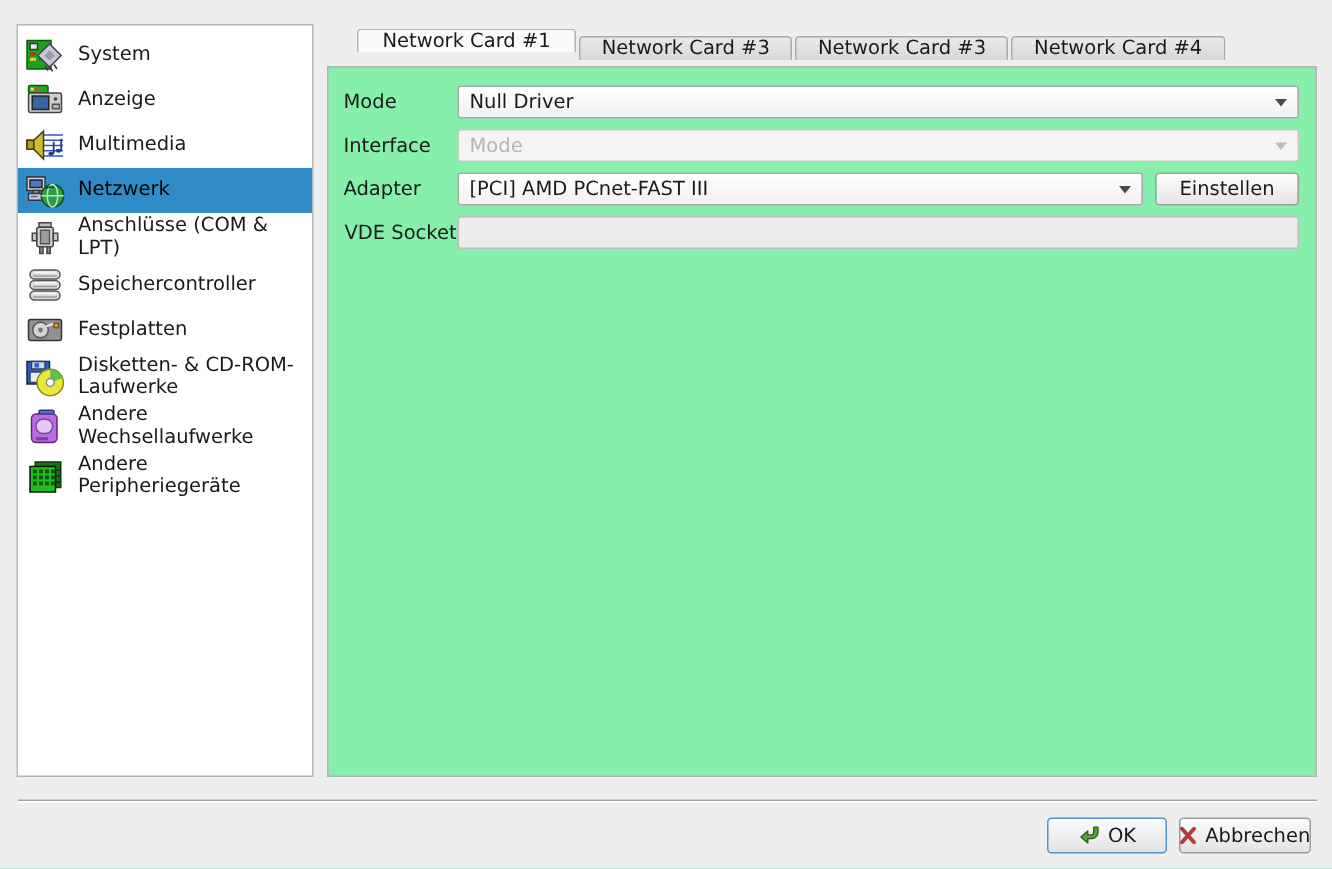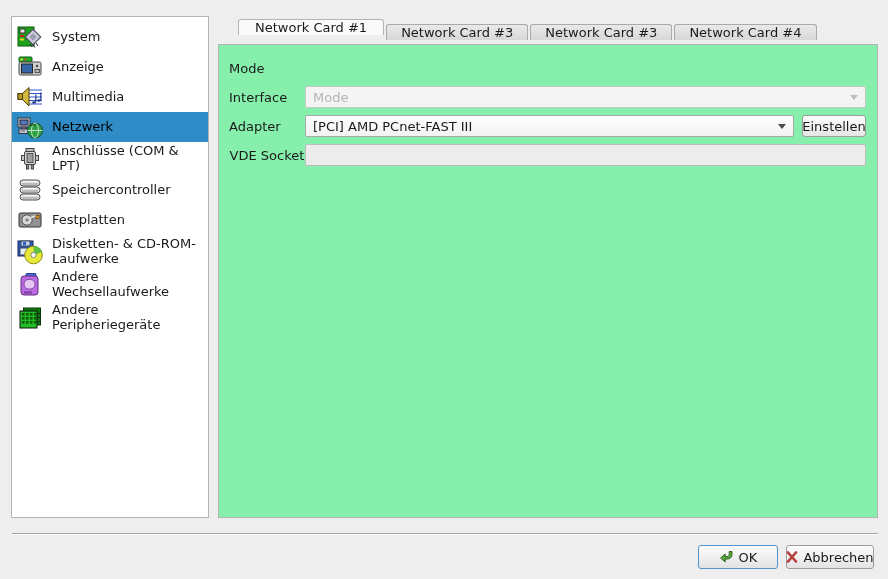--- a/index.html
+++ b/index.html
@@ -69,21 +69,21 @@
     padding:0 6px;display:flex;align-items:center;
   }
   .textfield.disabled{background:#ececec;border-color:#bdbdbd;color:#9a9a9a;}
   .btn{
     box-sizing:border-box;height:22px;
     border:1px solid #9e9e9e;border-radius:3px;
     background:linear-gradient(#fdfdfd,#e5e5e5);
     display:flex;align-items:center;justify-content:center;
     padding:0 10px;white-space:nowrap;cursor:default;
   }
-  .adapter-btn{margin-left:8px;width:64px;flex:none;}
+  .adapter-btn{margin-left:8px;width:96px;flex:none;}
   
   .separator{
     position:absolute;left:12px;top:533px;width:866px;height:2px;
     box-sizing:border-box;border-top:1px solid #a5a5a5;border-bottom:1px solid #ffffff;
   }
   .footer-btn{
     position:absolute;top:545px;height:24px;box-sizing:border-box;
     border-radius:3px;background:linear-gradient(#fcfcfc,#e3e3e3);
     display:flex;align-items:center;justify-content:center;gap:5px;cursor:default;
   }
@@ -290,20 +290,24 @@
     </div>
   <div class="tab">
       <span>Network Card #4</span>
     </div>
 </div>
 
 <div class="pane">
 
   <div class="frow" style="top:12px;">
     <span class="flabel">Mode</span>
+    <div class="combo">
+      <span>Null Driver</span>
+      <span class="caret"></span>
+    </div>
   </div>
 
   <div class="frow" style="top:41px;align-items:center;">
     <span class="flabel">Interface</span>
     <div class="combo disabled">
       <span>Mode</span>
       <span class="caret"></span>
     </div>
   </div>
 

